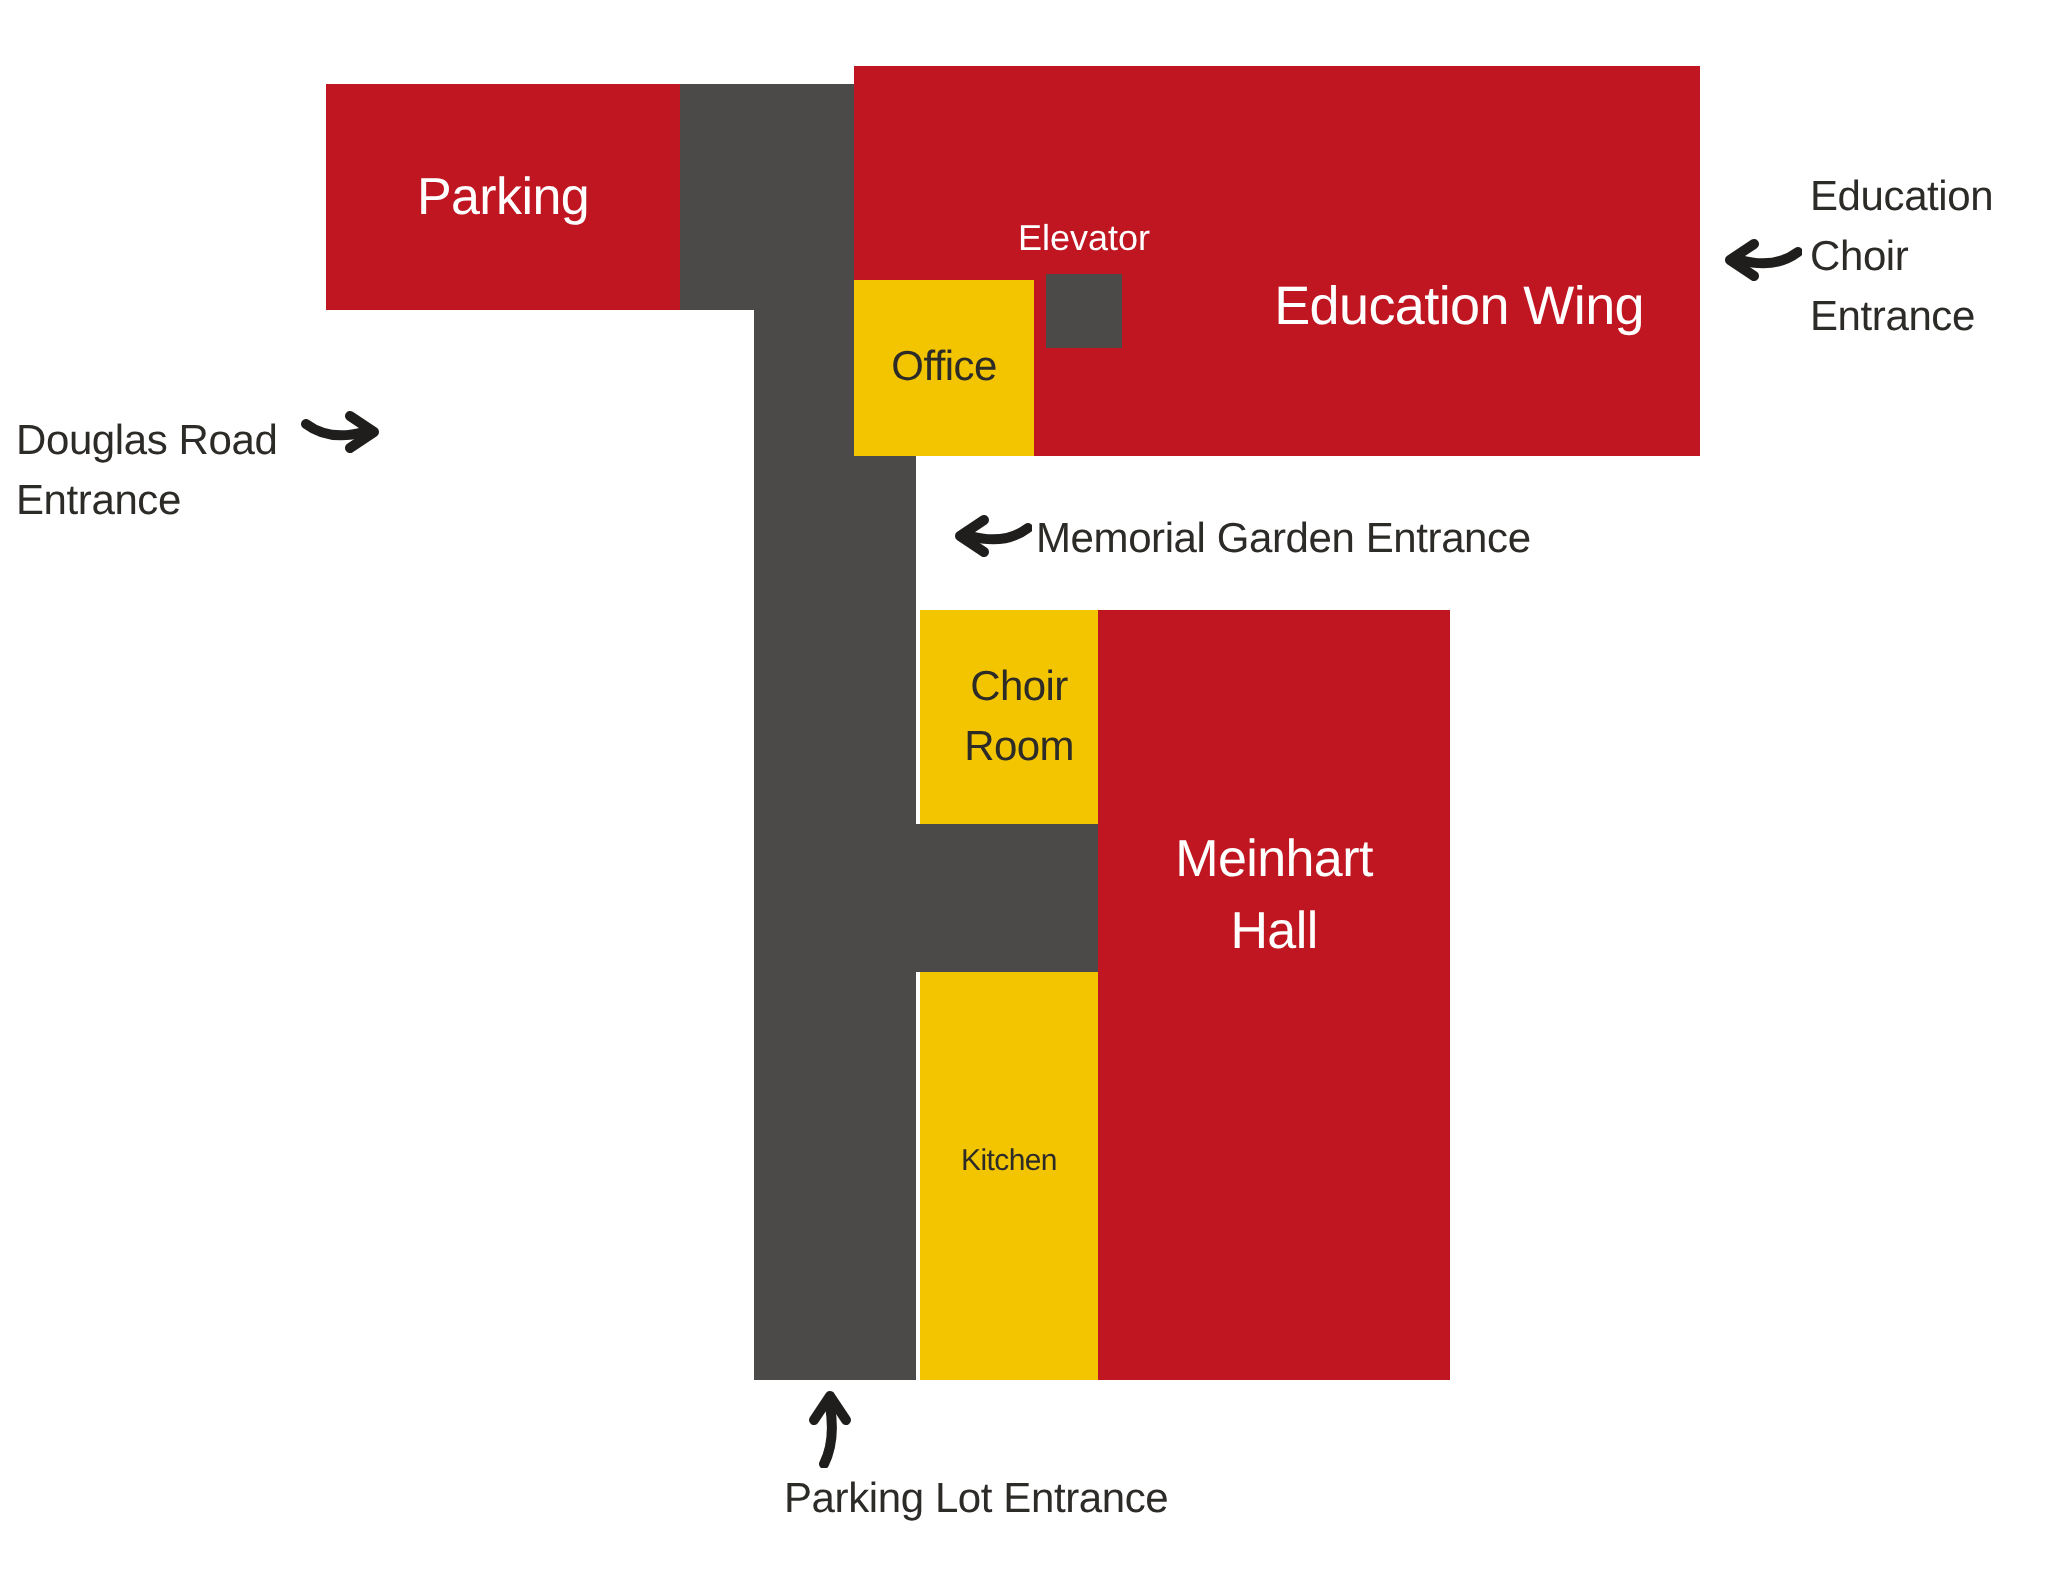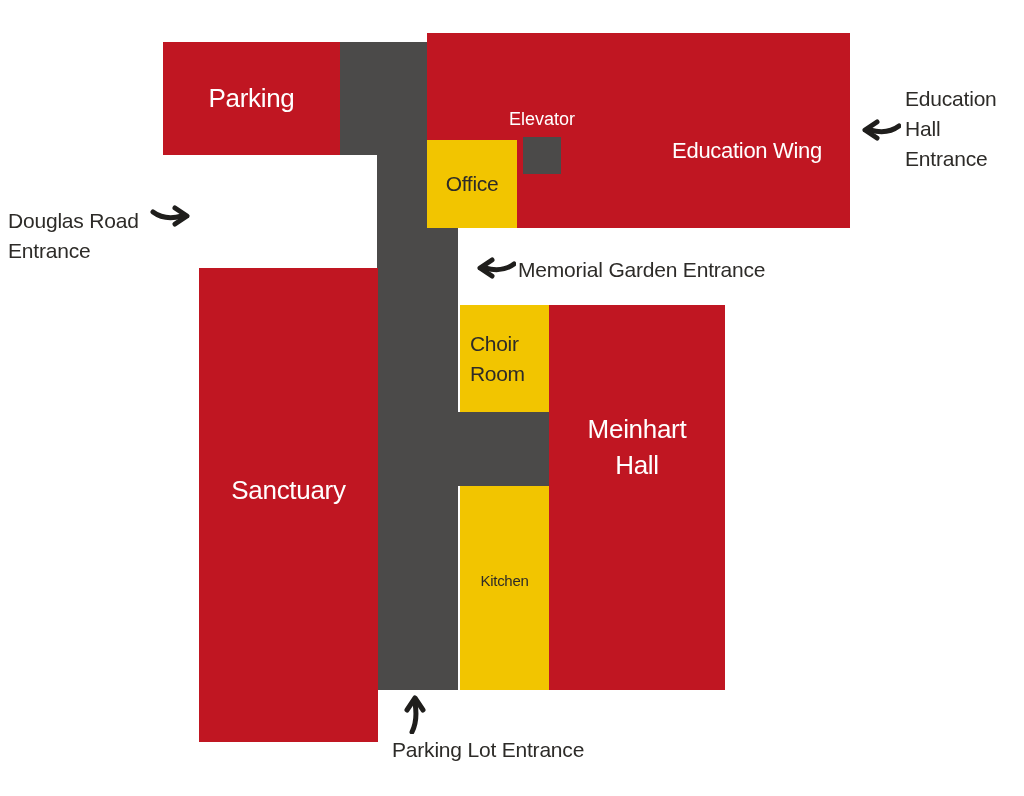--- a/index.html
+++ b/index.html
@@ -41,31 +41,31 @@
   .corridor-d { left: 458px; top: 412px; width: 92px; height: 74px; }
   .elevator-square { left: 523px; top: 137px; width: 38px; height: 37px; }
 
   
   .chapel         { left: 163px; top: 42px;  width: 177px; height: 113px; }
   .education-wing { left: 427px; top: 33px;  width: 423px; height: 195px; }
   .office         { left: 427px; top: 140px; width: 90px;  height: 88px; font-size: 21px; }
   .narthex        { left: 199px; top: 155px; width: 178px; height: 113px; font-size: 25px; }
   .sanctuary      { left: 199px; top: 268px; width: 179px; height: 474px; padding-bottom: 30px; }
   .choir-room     { left: 460px; top: 305px; width: 89px;  height: 107px;
-                    font-size: 21px; justify-content: flex-start; text-align: left;
+                    font-size: 21px; justify-content: flex-start; text-align: center;
                     padding-left: 10px; line-height: 1.42; }
   .meinhart-hall  { left: 549px; top: 305px; width: 176px; height: 385px; padding-left: 12px; }
   .kitchen        { left: 460px; top: 486px; width: 89px;  height: 204px;
                     font-size: 15px; padding-bottom: 16px; }
 
   .education-wing-label {
     position: absolute;
     right: 28px;
     top: 105px;
-    font-size: 22px;
+    font-size: 27px;
     color: var(--light-text);
     white-space: nowrap;
   }
   .meinhart-label {
     position: absolute;
     top: 107px;
     left: 50%;
     transform: translateX(-50%);
     width: 130px;
     font-size: 26px;
@@ -118,42 +118,39 @@
   </div>
   <div class="block red-room room chapel">
     <span>Parking</span>
   </div>
   <div class="block yellow-room room office">
     <span>Office</span>
   </div>
   <div class="block gray-block elevator-square"></div>
   <span class="elevator-label">Elevator</span>
 
-  <div class="block red-room room sanctuary">
-    <span>Sanctuary</span>
-  </div>
   <div class="block yellow-room room choir-room">
     <span>Choir Room</span>
   </div>
   <div class="block red-room room meinhart-hall">
     <span class="meinhart-label">Meinhart Hall</span>
   </div>
   <div class="block yellow-room room kitchen">
     <span>Kitchen</span>
   </div>
 
   <div class="entrance-label douglas-label">Douglas Road Entrance</div>
   <div class="arrow douglas-arrow">
     <svg viewBox="0 0 40 26" fill="none" stroke="currentColor" stroke-width="5" stroke-linecap="round" stroke-linejoin="round">
       <path d="M38 9 C30 15 20 16 9 13"></path>
       <path d="M16 5 L4 13 L16 21"></path>
     </svg>
   </div>
 
-  <div class="entrance-label eduwing-label">Education Hall Entrance</div>
+  <div class="entrance-label eduwing-label">Education Choir Entrance</div>
   <div class="arrow eduwing-arrow">
     <svg viewBox="0 0 40 26" fill="none" stroke="currentColor" stroke-width="5" stroke-linecap="round" stroke-linejoin="round">
       <path d="M38 9 C30 15 20 16 9 13"></path>
       <path d="M16 5 L4 13 L16 21"></path>
     </svg>
   </div>
 
   <div class="entrance-label memorial-label">Memorial Garden Entrance</div>
   <div class="arrow memorial-arrow">
     <svg viewBox="0 0 40 26" fill="none" stroke="currentColor" stroke-width="5" stroke-linecap="round" stroke-linejoin="round">

